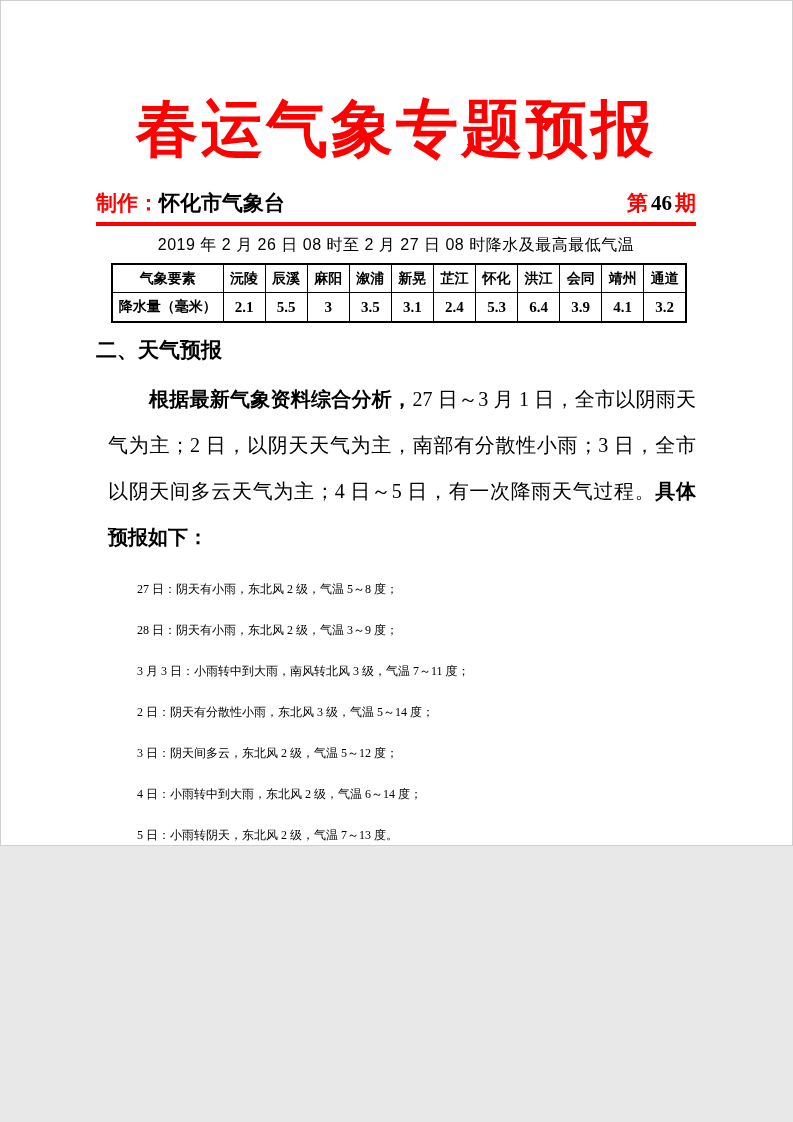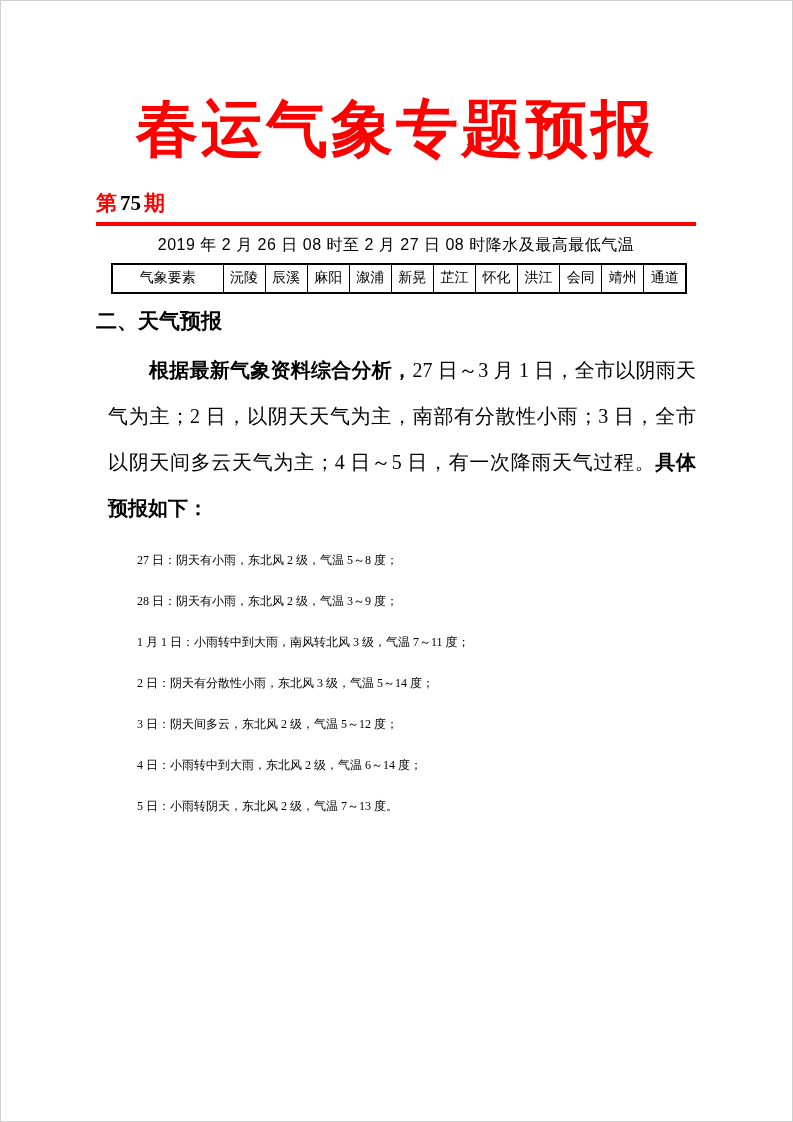--- a/index.html
+++ b/index.html
@@ -1,19 +1,19 @@
 <!DOCTYPE html>
 <html style="--accent: #ff0000;"><head>
 <meta charset="utf-8">
 <style>
   :root { --accent: #ff0000; }
   * { margin: 0; padding: 0; box-sizing: border-box; }
   html, body { background: #e8e8e8; }
   .page {
-    width: 793px; height: 1122px;
+    width: 793px; height: 846px;
     background: #ffffff;
     margin: 0 auto;
     position: relative;
     font-family: "Liberation Serif", "DejaVu Serif", serif;
     color: #000;
     border: 1px solid #cfcfcf;
     overflow: hidden;
   }
   .content { padding: 0 96px 0 95px; }
   .doc-title {
@@ -62,21 +62,21 @@
     margin: 7px 0 0 15px;
     border-collapse: collapse;
     width: 576px;
     table-layout: fixed;
   }
   table.obs th, table.obs td {
     border: 1px solid #000;
     height: 29px;
     text-align: center;
     vertical-align: middle;
-    font-weight: 400;
+    font-weight: 700;
     font-size: 14px;
     padding: 0 1px;
     overflow: hidden;
   }
   table.obs { border: 2px solid #000; }
   table.obs td.num { font-size: 15px; font-family: "Liberation Serif", "DejaVu Serif", serif; }
   table.obs col.label-col { width: 111px; }
   .intro {
     margin-top: 12px;
     font-size: 20px;
@@ -100,21 +100,24 @@
 </head>
 <body>
 
 <div class="page">
   <div class="content">
 
     <h1 class="doc-title">春运气象专题预报</h1>
 
     <div class="meta-line">
       <span>
-        <span class="red">第</span><span class="meta-num">75</span><span class="red">期</span>
+        <span class="red">制作：</span><span>怀化市气象台</span>
+      </span>
+      <span>
+        <span class="red">第</span><span class="meta-num">46</span><span class="red">期</span>
       </span>
     </div>
 
     <hr class="red-rule">
 
 
     <div class="table-title">2019 年 2 月 26 日 08 时至 2 月 27 日 08 时降水及最高最低气温</div>
 
     <table class="obs">
       <colgroup>
@@ -139,31 +142,45 @@
         <th>麻阳</th>
         <th>溆浦</th>
         <th>新晃</th>
         <th>芷江</th>
         <th>怀化</th>
         <th>洪江</th>
         <th>会同</th>
         <th>靖州</th>
         <th>通道</th>
       </tr>
+      <tr>
+        <td>降水量（毫米）</td>
+        <td class="num">2.1</td>
+        <td class="num">5.5</td>
+        <td class="num">3</td>
+        <td class="num">3.5</td>
+        <td class="num">3.1</td>
+        <td class="num">2.4</td>
+        <td class="num">5.3</td>
+        <td class="num">6.4</td>
+        <td class="num">3.9</td>
+        <td class="num">4.1</td>
+        <td class="num">3.2</td>
+      </tr>
     </tbody>
       </table>
 
     <h2 class="section-heading">二、天气预报</h2>
 
     <p class="intro"><span class="b">根据最新气象资料综合分析，</span><span>27 日～3 月 1 日，全市以阴雨天气为主；2 日，以阴天天气为主，南部有分散性小雨；3 日，全市以阴天间多云天气为主；4 日～5 日，有一次降雨天气过程。</span><span class="b">具体预报如下：</span></p>
 
     <div class="forecast-list">
       <p class="forecast-item">27 日：阴天有小雨，东北风 2 级，气温 5～8 度；</p>
       <p class="forecast-item">28 日：阴天有小雨，东北风 2 级，气温 3～9 度；</p>
-      <p class="forecast-item">1 月 1 日：小雨转中到大雨，南风转北风 3 级，气温 7～11 度；</p>
+      <p class="forecast-item">3 月 3 日：小雨转中到大雨，南风转北风 3 级，气温 7～11 度；</p>
       <p class="forecast-item">2 日：阴天有分散性小雨，东北风 3 级，气温 5～14 度；</p>
       <p class="forecast-item">3 日：阴天间多云，东北风 2 级，气温 5～12 度；</p>
       <p class="forecast-item">4 日：小雨转中到大雨，东北风 2 级，气温 6～14 度；</p>
       <p class="forecast-item">5 日：小雨转阴天，东北风 2 级，气温 7～13 度。</p>
     </div>
 
   </div>
 </div>
 
 </body></html>

